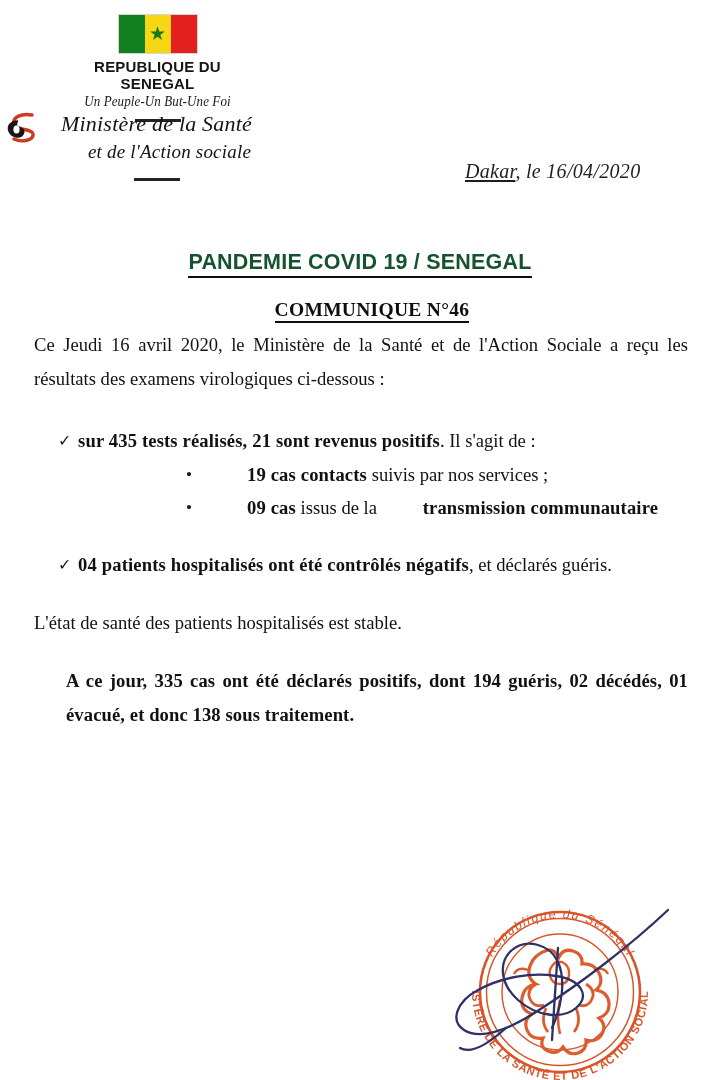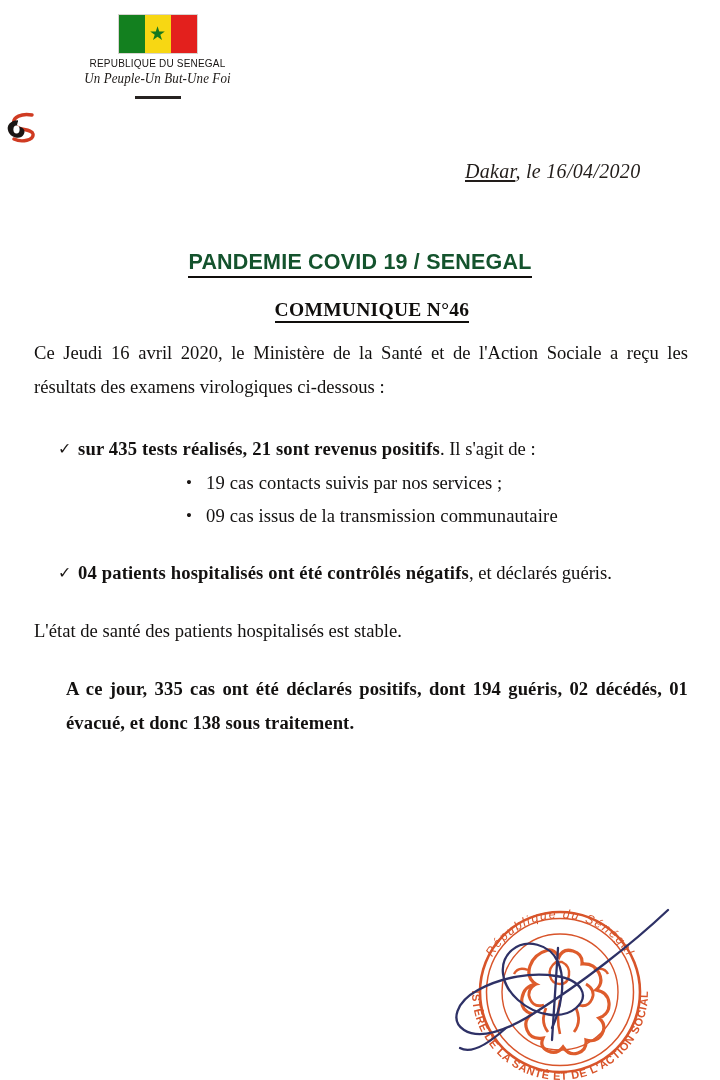--- a/index.html
+++ b/index.html
@@ -55,22 +55,22 @@
     position: absolute;
     left: -9px;
     top: -10px;
     display: block;
     width: 18px;
     text-align: center;
     line-height: 20px;
   }
   .republic-name {
     font-family: "Liberation Sans", sans-serif;
-    font-weight: normal;
-    font-size: 10px;
+    font-weight: bold;
+    font-size: 15px;
     letter-spacing: 0.2px;
     color: #171412;
     margin-top: 4px;
   }
   .motto {
     font-family: "Liberation Serif", serif;
     font-style: italic;
     font-size: 13px;
     color: #1b1714;
     margin-top: 2px;
@@ -158,21 +158,21 @@
   }
   .doc-subtitle span {
     border-bottom: 2.5px solid #100e0c;
     padding-bottom: 1px;
   }
 
   
   .body-wrap {
     position: absolute;
     left: 34px;
-    top: 336px;
+    top: 328px;
     width: 654px;
   }
   p.para {
     margin: 0;
     font-size: 18.6px;
     line-height: 34px;
     text-align: justify;
     text-justify: inter-word;
     color: #131110;
   }
@@ -210,21 +210,21 @@
     color: #131110;
   }
   .dot-item .dot {
     position: absolute;
     left: 152px;
     top: 0;
     line-height: 33px;
     font-size: 17px;
     color: #1a1614;
   }
-  .dot-item b { font-weight: normal; letter-spacing: 0.15px; }
+  .dot-item b { font-weight: bold; letter-spacing: 0.15px; margin-left: 41px; }
 
   
   .stamp-zone {
     position: absolute;
     left: 440px;
     top: 888px;
     width: 250px;
     height: 192px;
   }
   .stamp-zone svg { display: block; }
@@ -250,20 +250,25 @@
   </div>
 
   <div class="ministry-logo">
     <svg width="44" height="32" viewBox="0 0 44 32" aria-hidden="true">
       <path d="M30 3 C20 1, 10 5, 12 12 C14 19, 30 16, 31 22 C32 28, 20 31, 12 27" fill="none" stroke="#cf3b22" stroke-width="3.4" stroke-linecap="round"></path>
       <path d="M16 9 C9 9, 5 14, 7 19 C9 25, 18 27, 21 22 C24 17, 17 14, 14 17" fill="#1b1615" stroke="#1b1615" stroke-width="1.6"></path>
       <ellipse cx="14.5" cy="17.5" rx="3.1" ry="4.1" fill="#ffffff"></ellipse>
     </svg>
   </div>
 
+  <div class="ministry-name">
+    <div class="ministry-line l1">Ministère de la Santé</div>
+    <div class="ministry-line l2">et de l'Action sociale</div>
+    <div class="rule lower"></div>
+  </div>
 
   <div class="place-date">
     <span class="city">Dakar</span><span>, le 16/04/2020</span>
   </div>
 </div>
 
 <div class="doc-title">
   <span>PANDEMIE COVID 19 / SENEGAL</span>
 </div>
 <div class="doc-subtitle">

